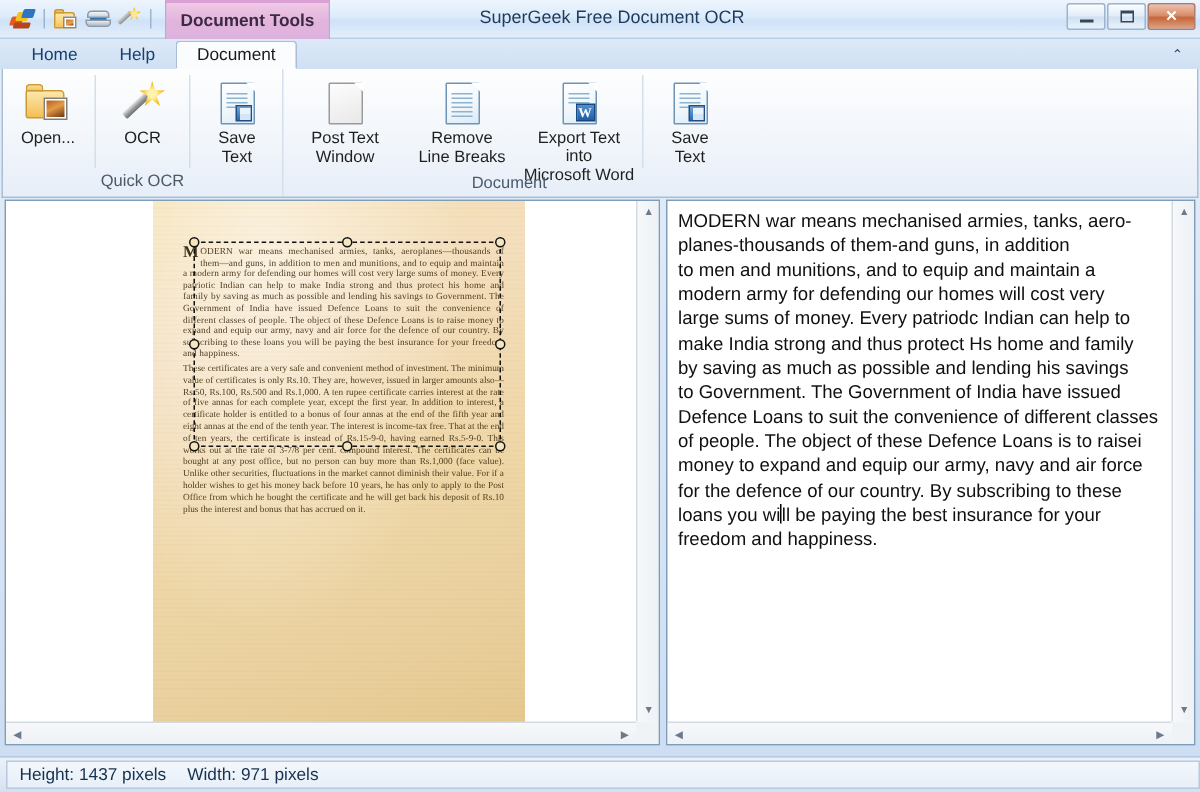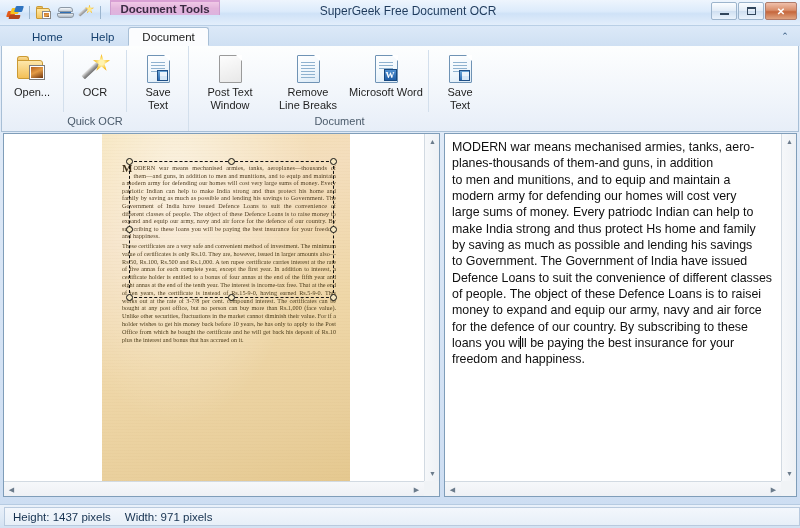--- a/index.html
+++ b/index.html
@@ -104,21 +104,21 @@
     position:absolute; right:0px; top:0px; width:9px; height:9px;
     background: radial-gradient(circle at 50% 50%, #ffe98a 25%, #f7b512 60%, #e08c00 100%);
     clip-path: polygon(50% 0%,61% 35%,100% 37%,68% 59%,80% 98%,50% 74%,20% 98%,32% 59%,0% 37%,39% 35%);
   }
 
   .qat-caret { font-size:8px; color:#26405c; line-height:1; }
 
   
   .ctx-tabgroup {
     position:absolute; left:110px; top:0px;
-    width: 110px; height: 15px;
+    width: 110px; height: 26px;
     background: linear-gradient(180deg,#f0c9e6 0%, #e3b4dc 50%, #dcb3de 100%);
     border: 1px solid #cf9ed0;
     border-top: 2px solid #d9a0d4;
     border-bottom: none;
     display:flex; align-items:center; justify-content:center;
     font-size: 11.5px; font-weight: bold; color:#3a2a42;
   }
 
   .win-title {
     position:absolute; left:16px; right:0; top:4px;
@@ -144,21 +144,21 @@
     background: linear-gradient(180deg,#f0c0ab 0%,#d98e6b 45%,#c5663c 55%,#e0a481 100%);
     color:#fff; font-weight:bold;
   }
   .wbtn .glyph-min { display:block; width:9px; height:2px; background:#32465c; margin-top:6px;}
   .wbtn .glyph-max { display:block; width:9px; height:8px; border:1px solid #32465c; border-top-width:2px;}
 
   
   .tabstrip {
     position:relative; height:20px;
     display:flex; align-items:flex-end;
-    padding-left:18px;
+    padding-left:7px;
     background: linear-gradient(180deg,#dce9f8 0%,#cfe0f3 100%);
   }
   .tab {
     height:19px; padding:0 13px;
     display:flex; align-items:center;
     font-size:11.5px; color:#15406e;
     border:1px solid transparent;
     border-radius:3px 3px 0 0;
   }
   .tab.active {
@@ -580,20 +580,21 @@
           <span class="ricon">
             <span class="big-page">
                 <span class="lines">
                   <i></i>
                   <i></i>
                   <i></i>
                 </span>
                 <span class="wordmark">W</span>
               </span>
           </span>
+          <span class="rlabel">Export Text into</span>
           <span class="rlabel">Microsoft Word</span>
         </div>
 
         <span class="vsep"></span>
 
         <div class="rbtn">
           <span class="ricon">
             <span class="big-page">
                 <span class="lines">
                   <i></i>

